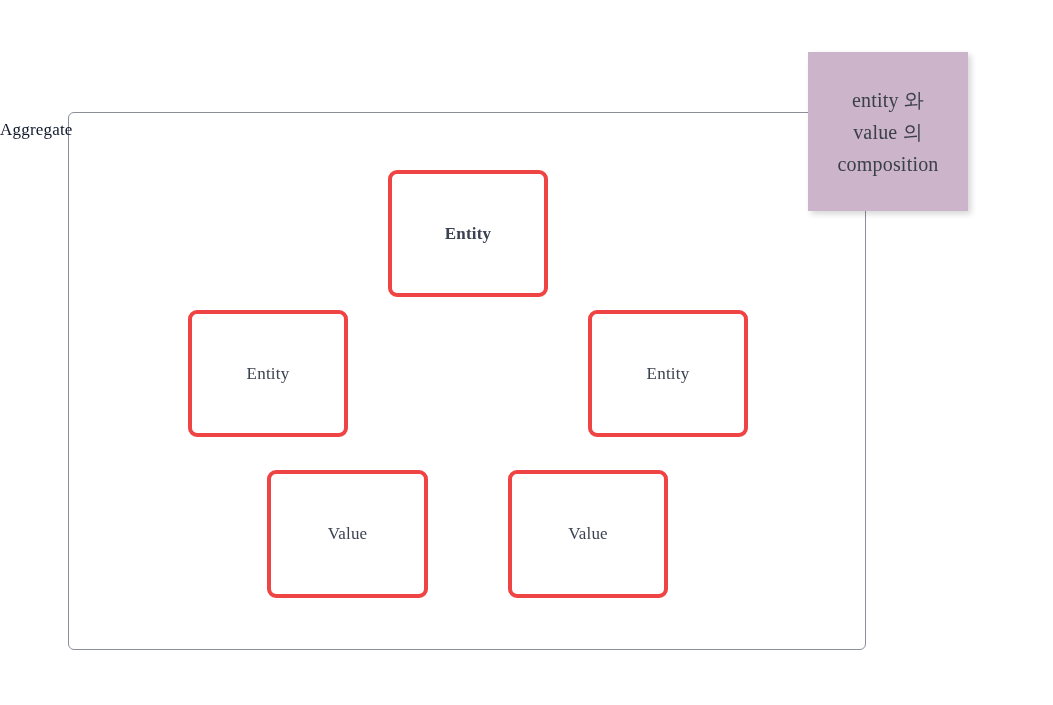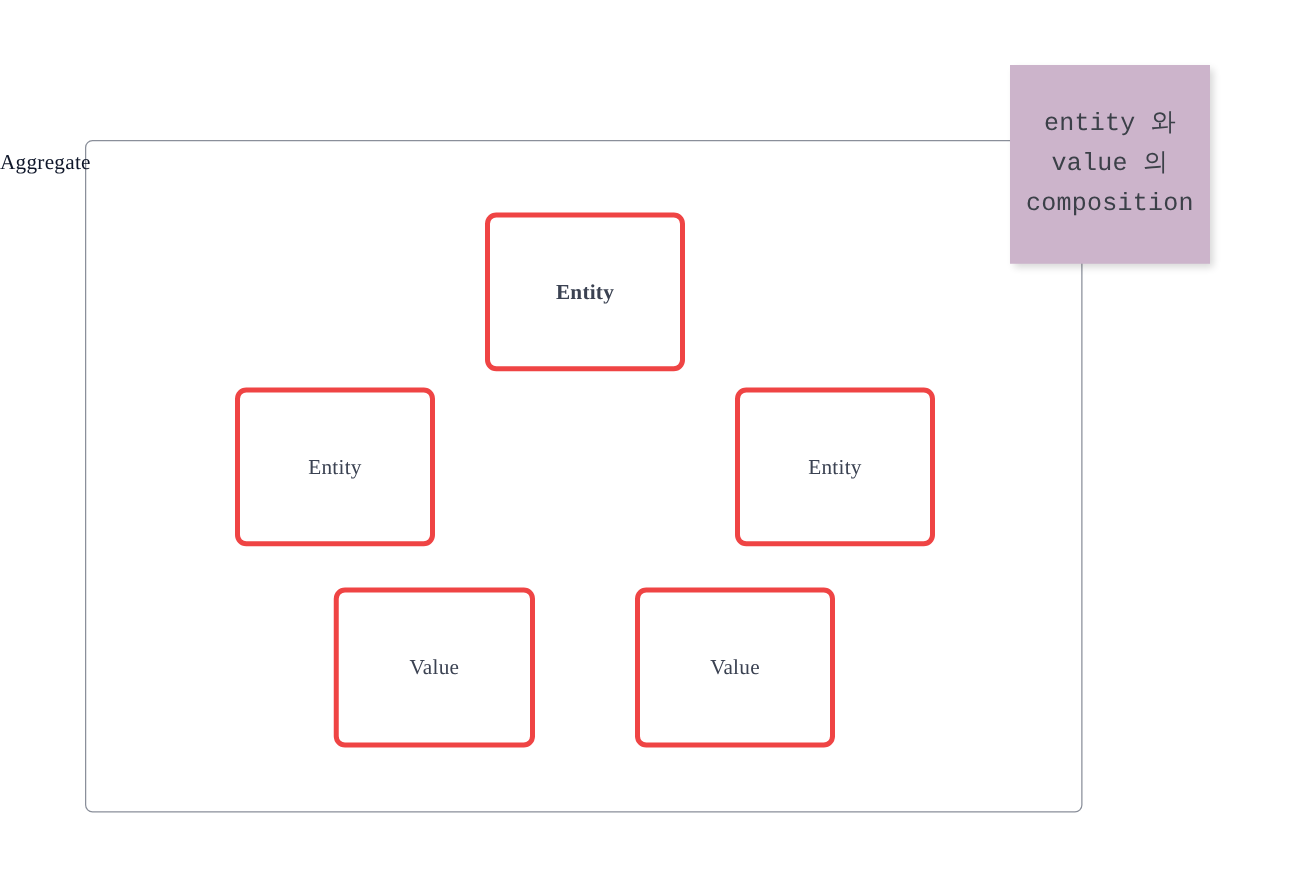--- a/index.html
+++ b/index.html
@@ -85,21 +85,20 @@
     top: 52px;
     width: 160px;
     height: 159px;
     background: #ccb4cb;
     box-shadow: 3px 3px 6px rgba(0, 0, 0, 0.16);
     display: flex;
     align-items: center;
     justify-content: center;
     padding: 0 6px;
     box-sizing: border-box;
-    font-family: Liberation Mono, monospace;
   }
 
   .sticky-text {
     font-size: 20px;
     line-height: 32px;
     color: #3b4048;
     text-align: center;
     letter-spacing: 0.2px;
     white-space: pre-line;
   }

